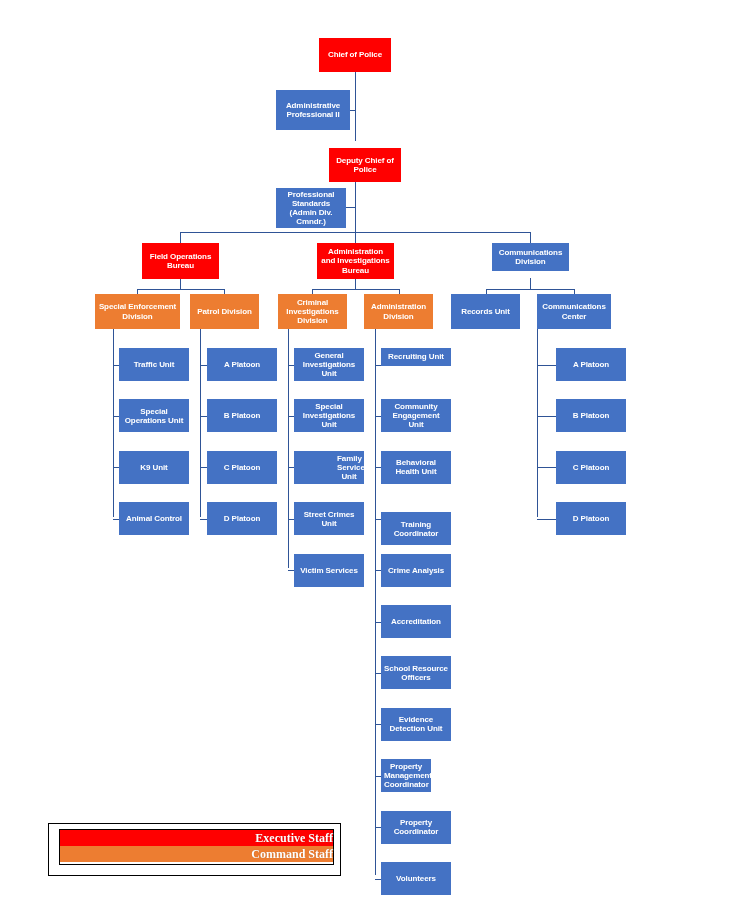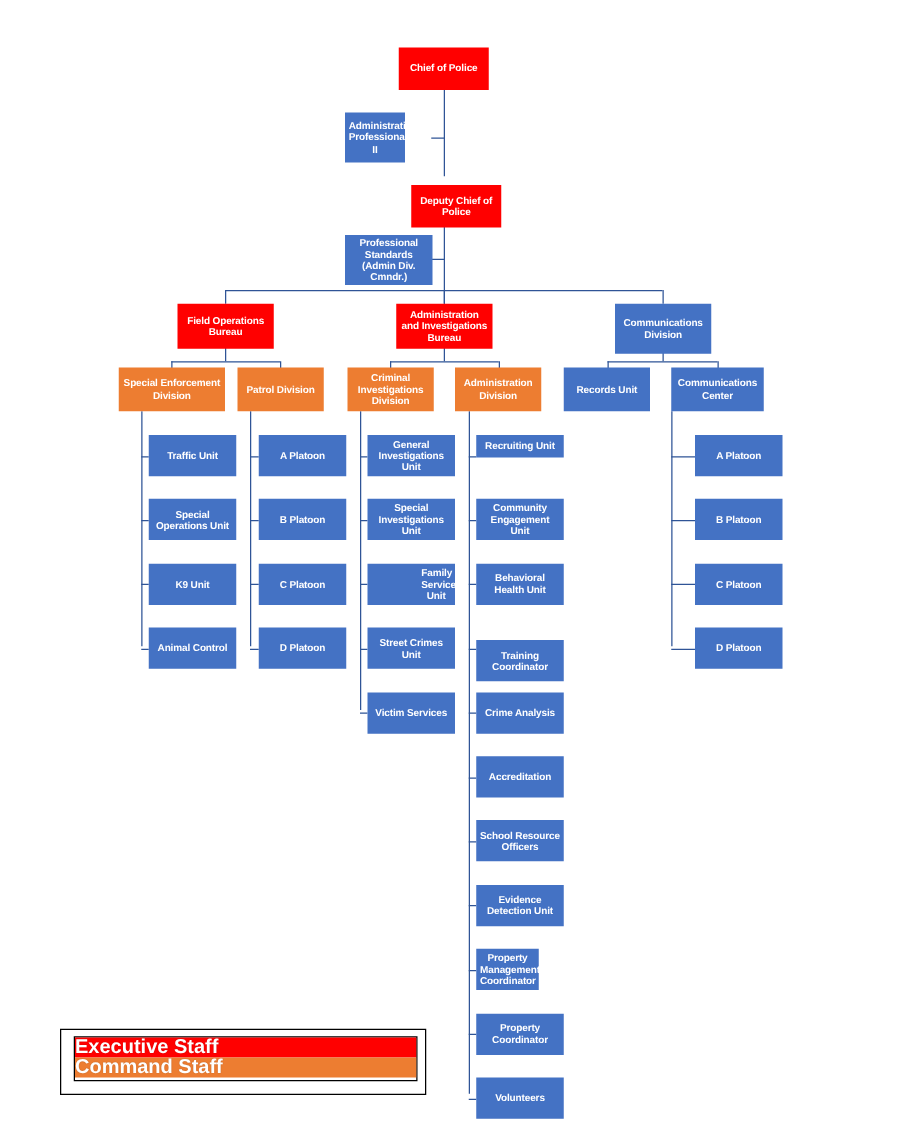--- a/index.html
+++ b/index.html
@@ -63,25 +63,26 @@
   .legend-inner {
     position: absolute;
     box-sizing: border-box;
     border: 1px solid #000000;
     background: #ffffff;
   }
   .legend-row {
     box-sizing: border-box;
     display: flex;
     align-items: center;
-    justify-content: flex-start;
+    justify-content: flex-end;
     color: #ffffff;
     font-weight: bold;
-    font-size: 16px;
+    font-size: 12px;
     text-shadow: 0 0 1px rgba(0,0,0,0.25);
+    font-family: Liberation Serif, serif;
   }
   .legend-row.exec-row { background: #FF0000; }
   .legend-row.cmd-row  { background: #ED7D31; }
 </style>
 </head>
 <body>
 
 <div id="chart-canvas">
 
   <div class="connector v" style="left:355px; top:71px; height:70px;"></div>
@@ -117,41 +118,41 @@
   <div class="connector v" style="left:288px; top:329px; height:239px;"></div>
 
   <div class="connector v" style="left:375px; top:329px; height:546px;"></div>
 
   <div class="connector v" style="left:537px; top:329px; height:188px;"></div>
 
   <div class="node exec" style="left:319px; top:38px; width:72px; height:34px;">
     <span>Chief of Police</span>
   </div>
 
-  <div class="node unit" style="left:276px; top:90px; width:48px; height:40px;">
+  <div class="node unit" style="left:276px; top:90px; width:74px; height:40px;">
     <span>Administrative Professional II</span>
   </div>
 
   <div class="node exec" style="left:319px; top:148px; width:72px; height:34px;margin-left:10px;">
     <span>Deputy Chief of Police</span>
   </div>
 
   <div class="node exec" style="left:142px; top:243px; width:77px; height:36px;">
     <span>Field Operations Bureau</span>
   </div>
 
   <div class="node unit" style="left:276px; top:188px; width:70px; height:40px;">
     <span>Professional Standards (Admin Div. Cmndr.)</span>
   </div>
 
   <div class="node exec" style="left:317px; top:243px; width:77px; height:36px;">
     <span>Administration and Investigations Bureau</span>
   </div>
 
-  <div class="node unit" style="left:492px; top:243px; width:77px; height:40px;">
+  <div class="node unit" style="left:492px; top:243px; width:77px; height:28px;">
     <span>Communications Division</span>
   </div>
 
   <div class="node cmd" style="left:95px; top:294px; width:85px; height:35px;">
     <span>Special Enforcement Division</span>
   </div>
 
   <div class="node cmd" style="left:190px; top:294px; width:69px; height:35px;">
     <span>Patrol Division</span>
   </div>

